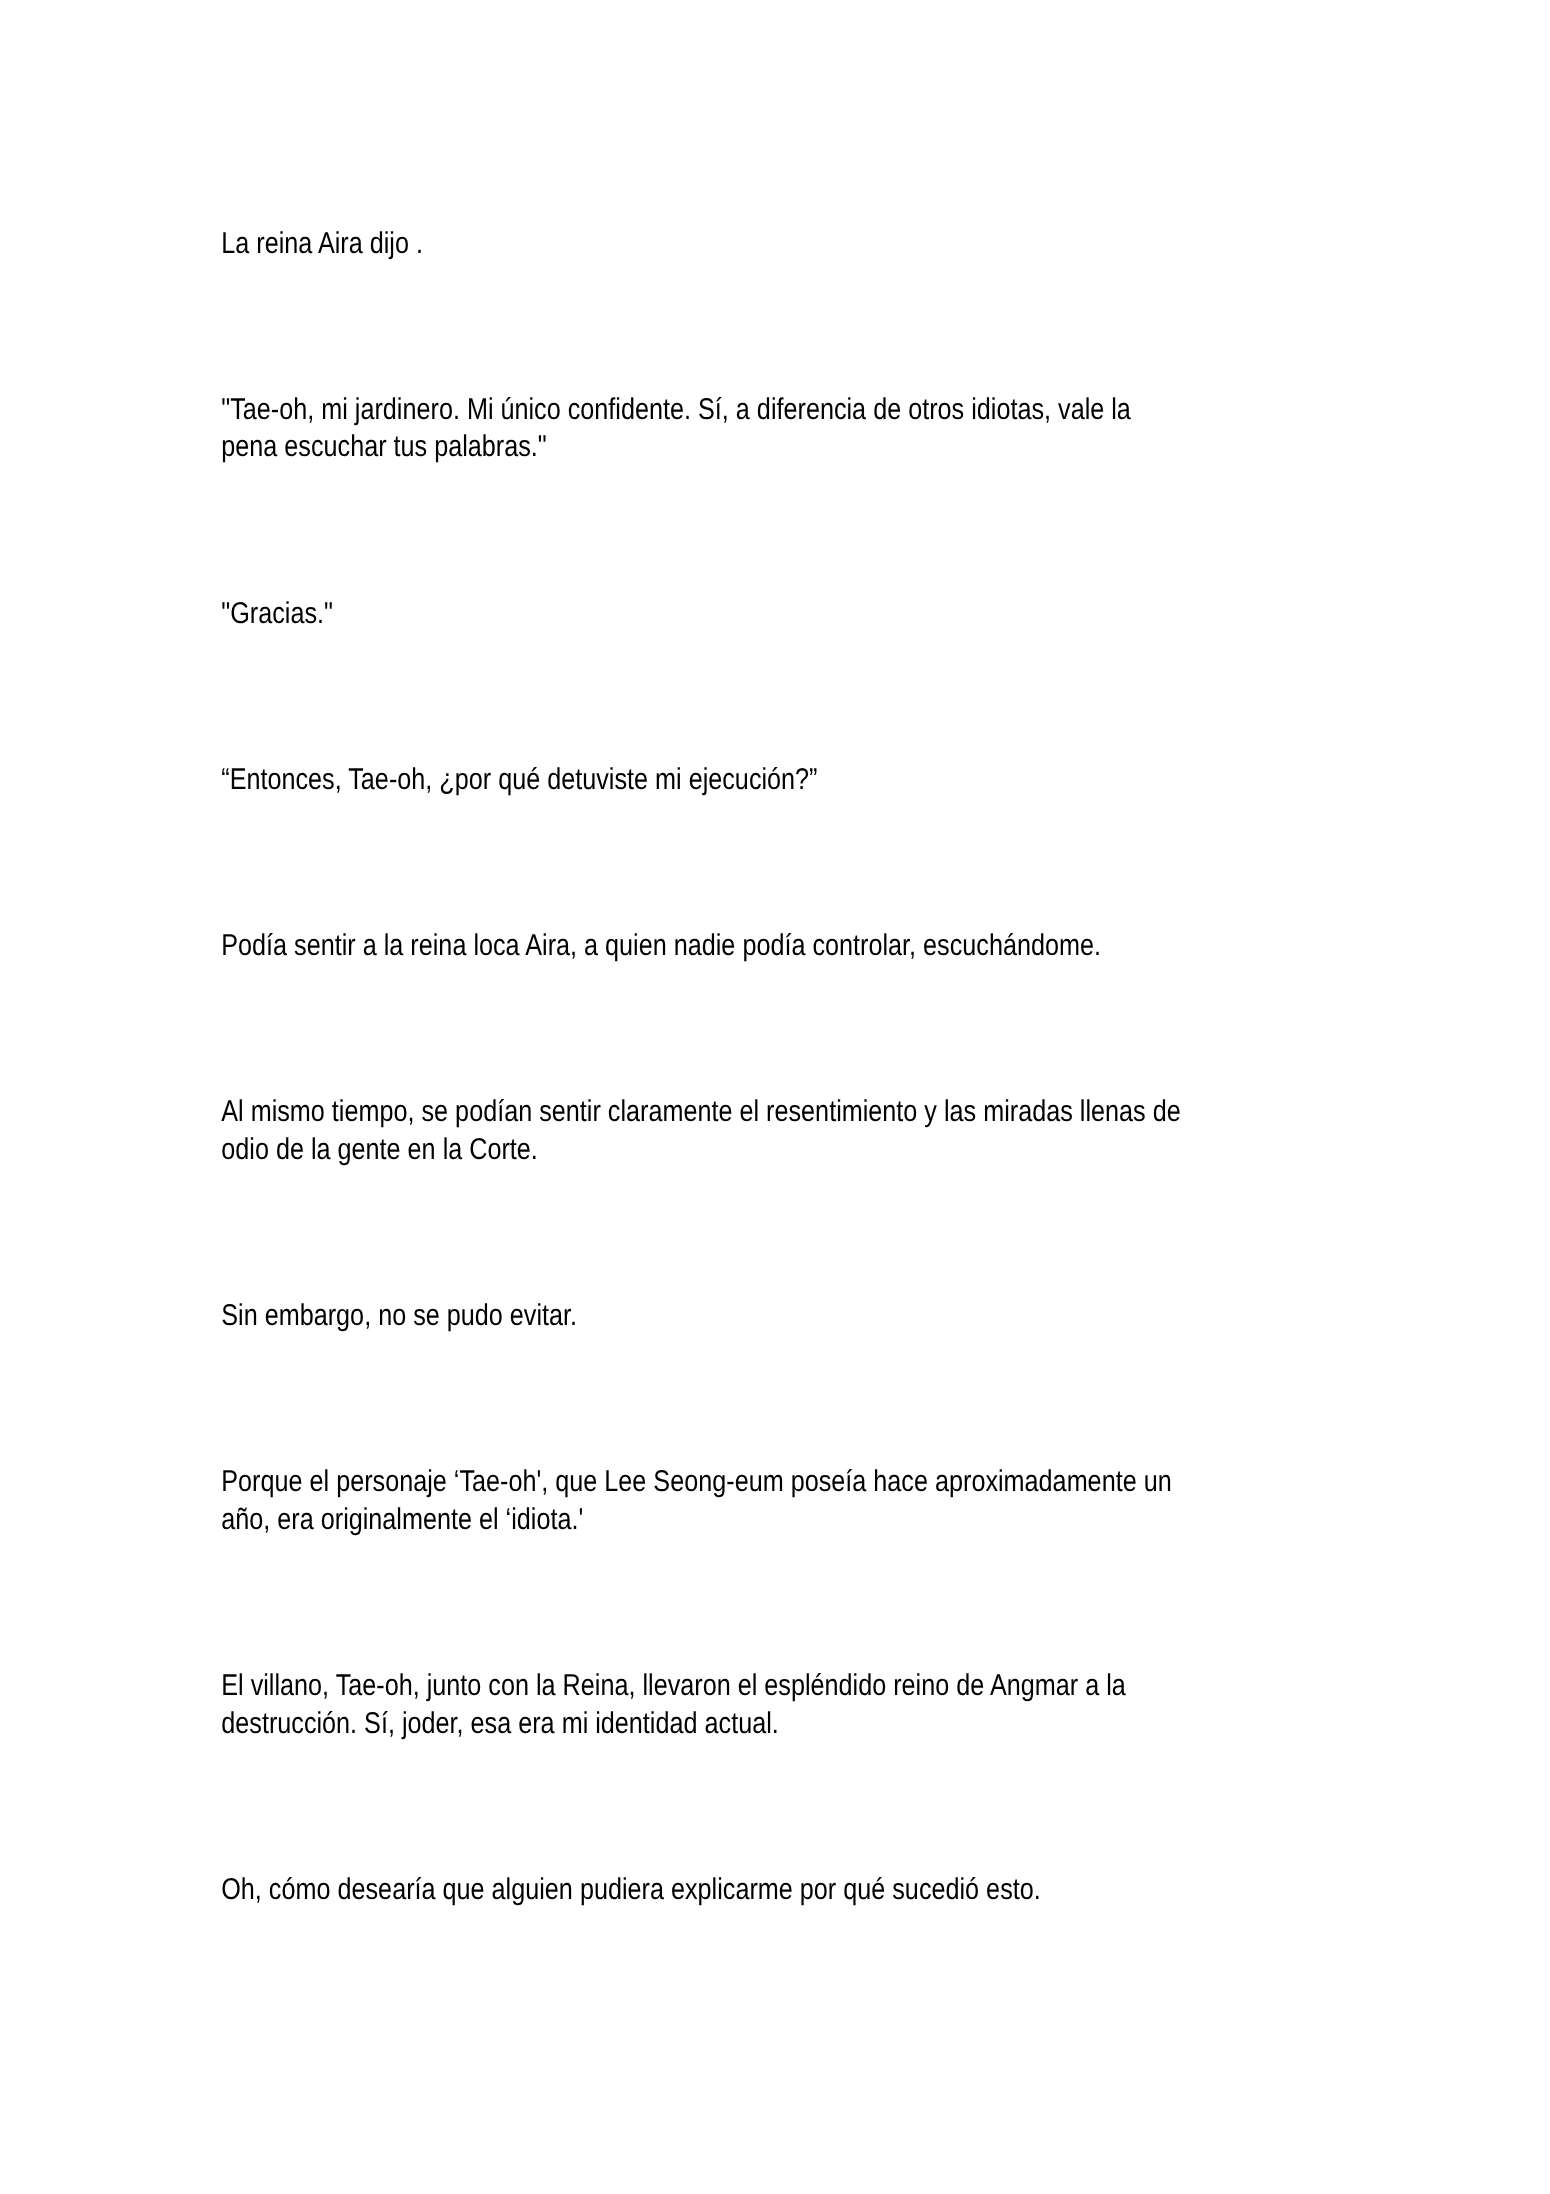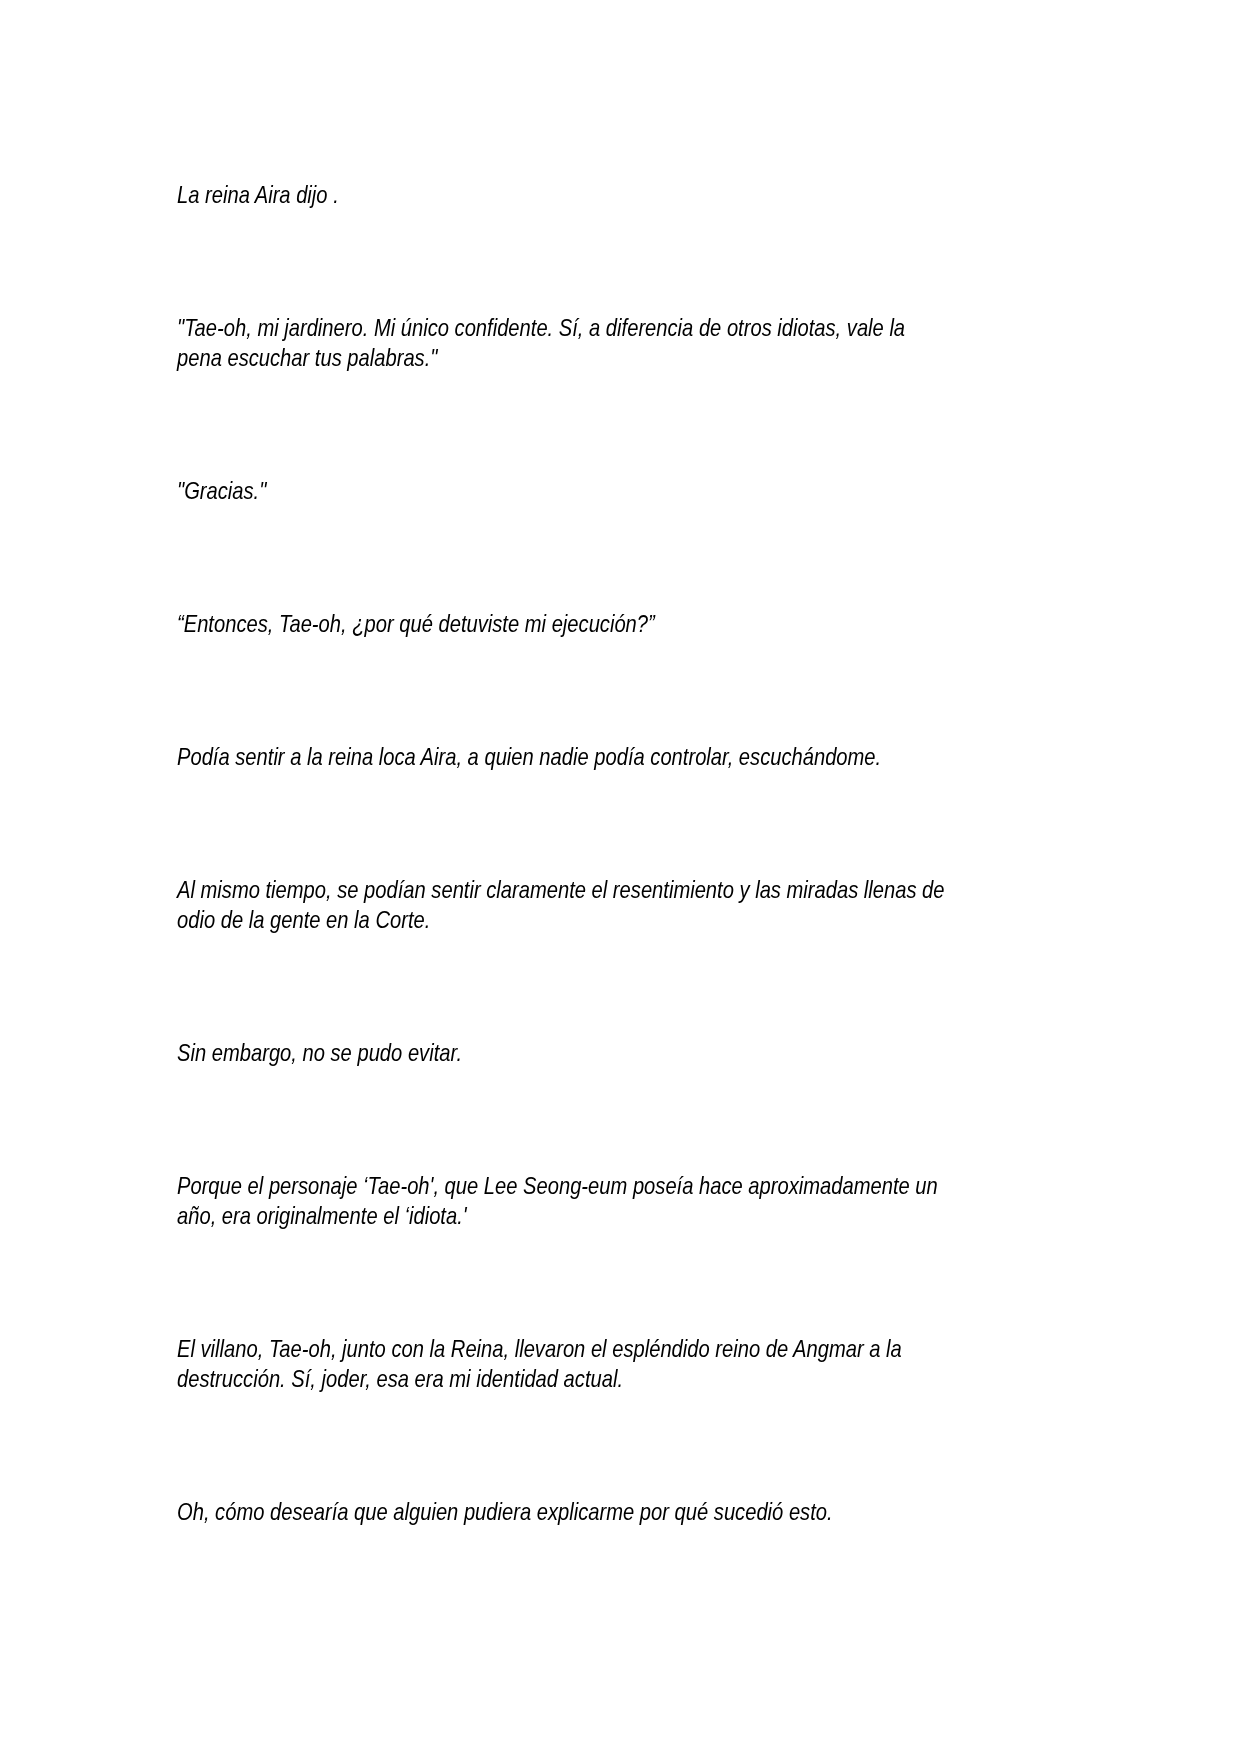--- a/index.html
+++ b/index.html
@@ -12,21 +12,20 @@
     background: #ffffff;
     font-family: "Liberation Sans", sans-serif;
     overflow: hidden;
   }
   .page {
     position: relative;
     width: 1036px;
     height: 1755px;
     background: #ffffff;
     overflow: hidden;
-    font-style: italic;
   }
   .text-block {
     position: absolute;
     left: 177px;
     top: 180px;
     width: 1100px;
     transform: scaleX(0.84);
     transform-origin: 0 0;
     font-size: 24px;
     line-height: 30px;

